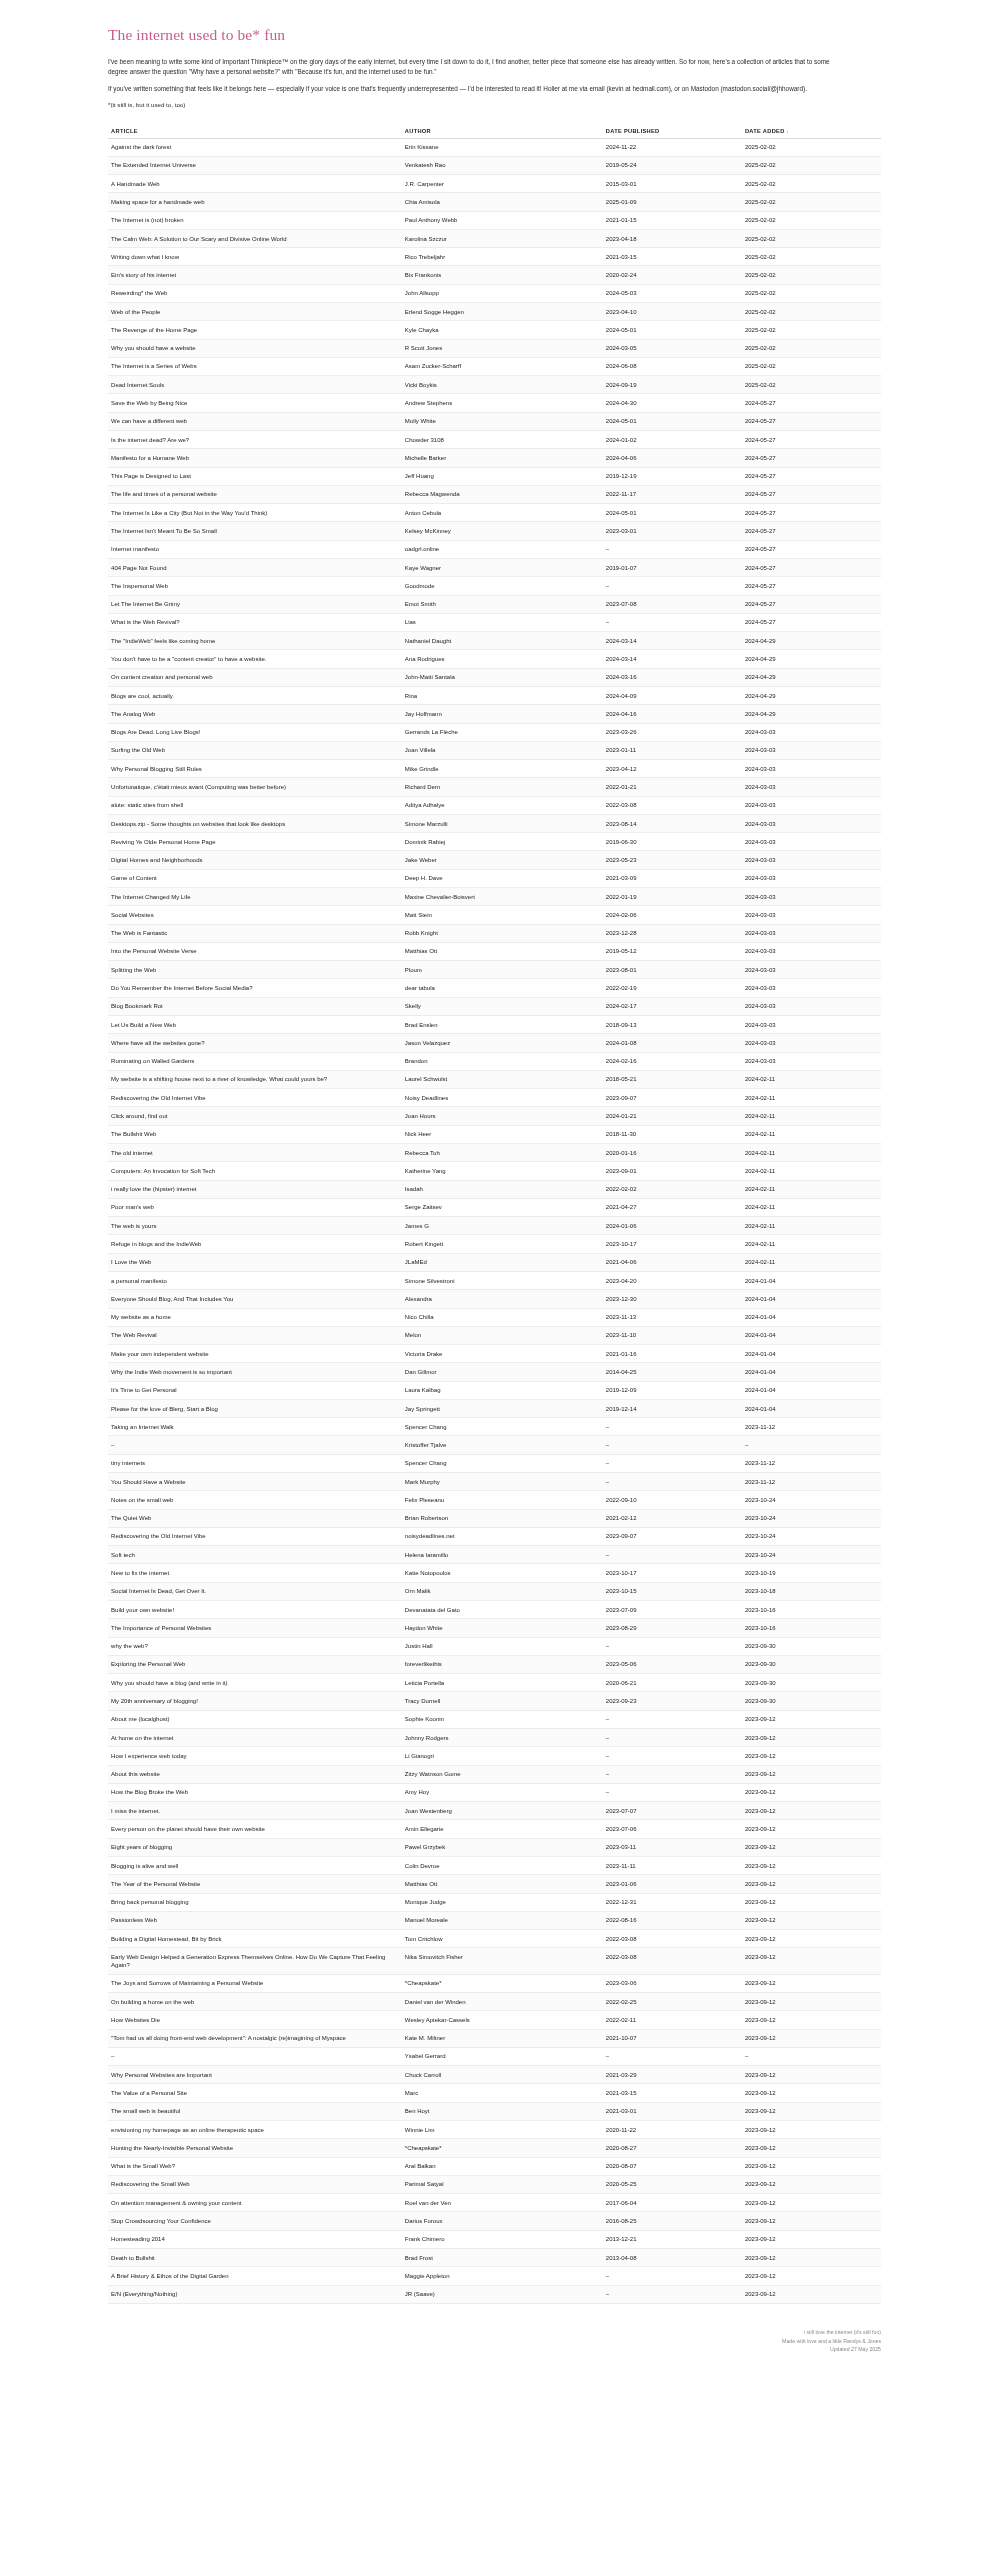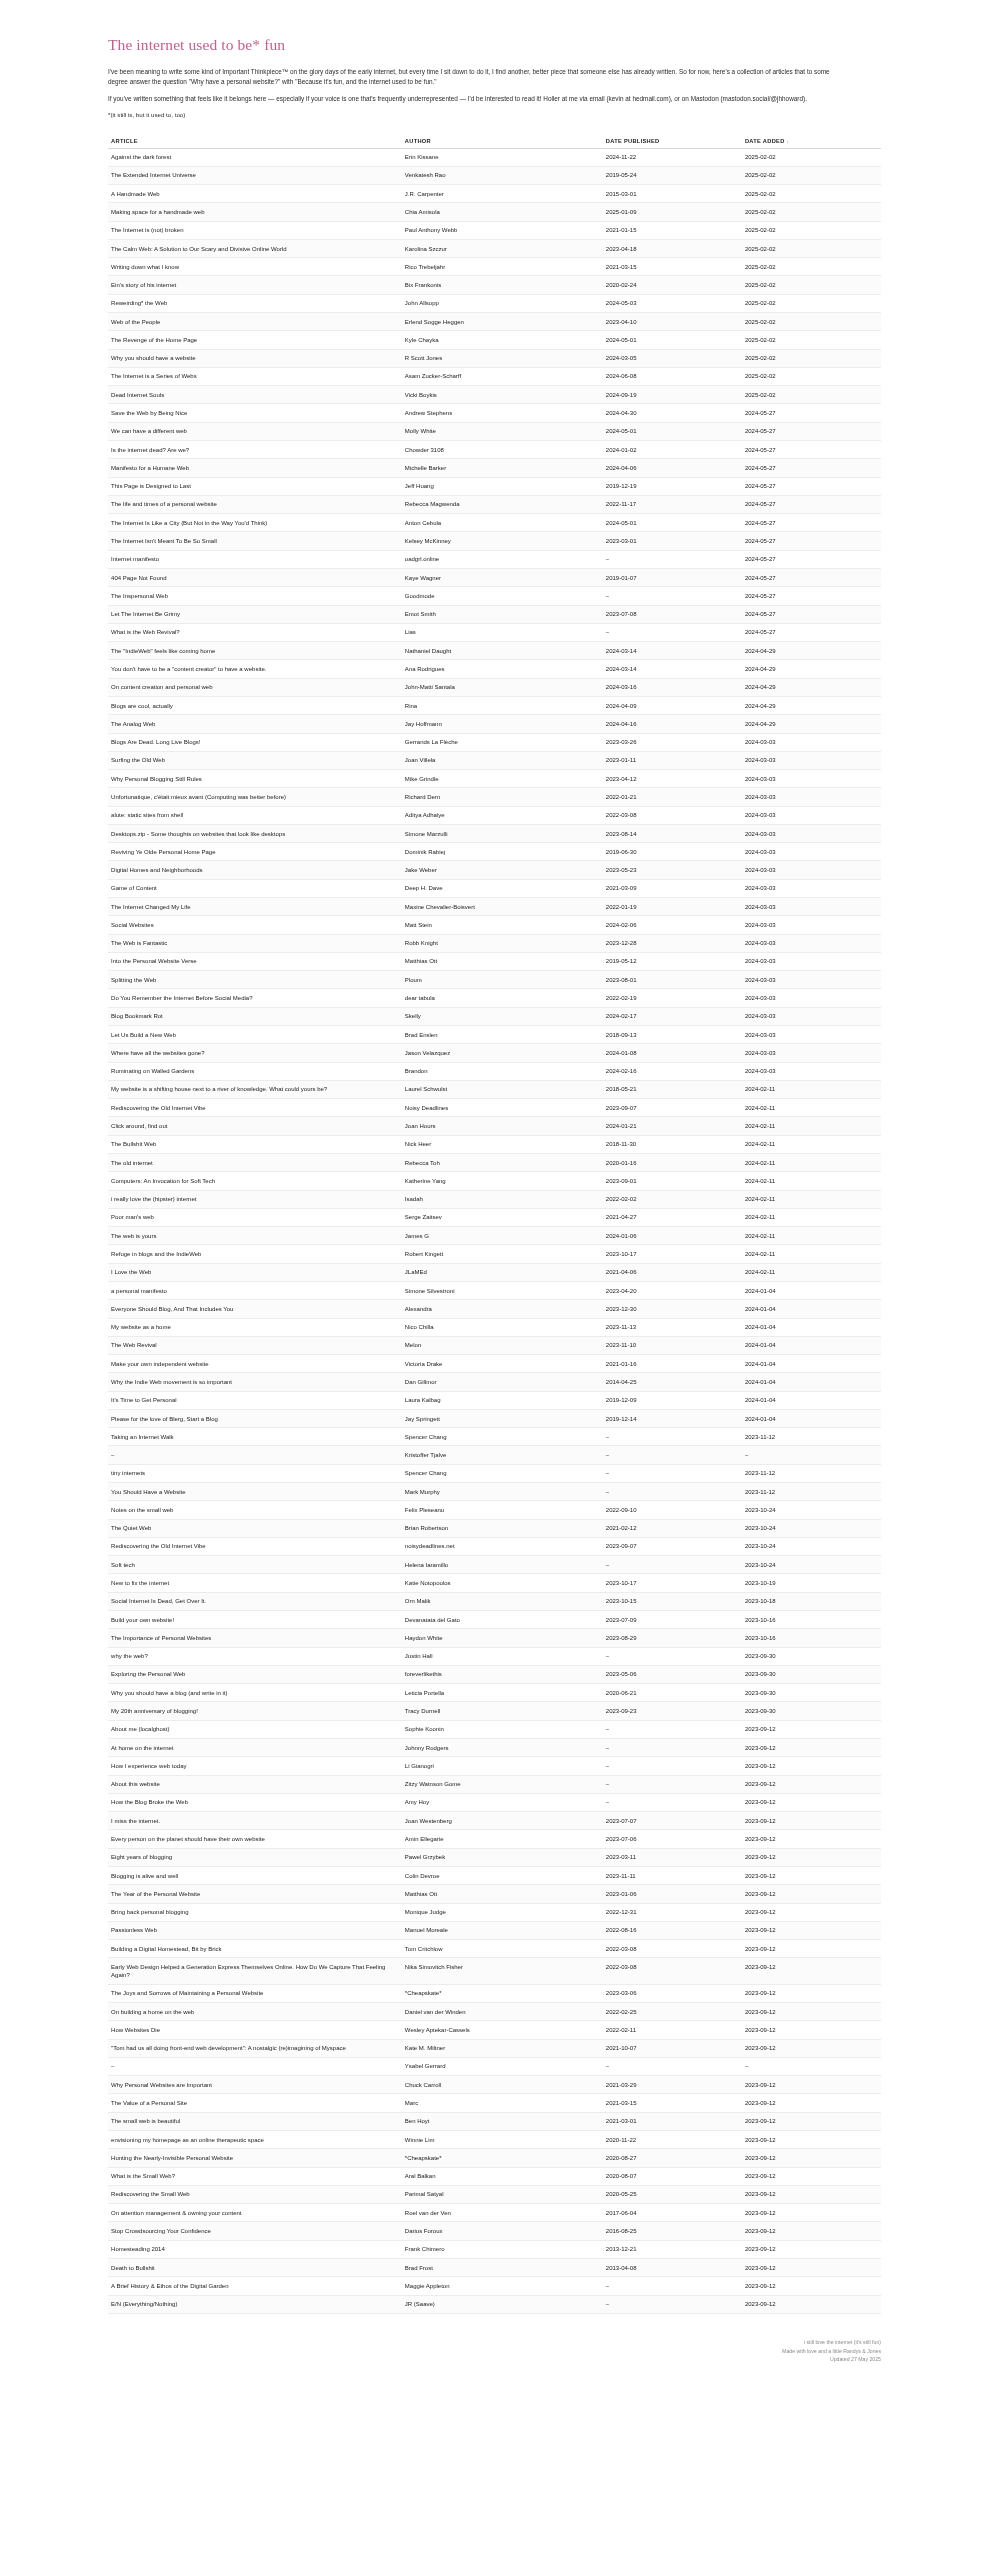--- a/index.html
+++ b/index.html
@@ -4,21 +4,21 @@
 <style>
   * { box-sizing: border-box; }
   html, body {
     margin: 0; padding: 0;
     background: #ffffff;
     font-family: "Liberation Sans", sans-serif;
   }
   body { width: 989px; }
   .page {
     width: 989px;
-    margin: 10px auto;
+    margin: 0 auto;
     padding: 20.6px 0 0 0;
   }
   .wrap {
     width: 773px;
     margin: 0 auto;
   }
   h1.title {
     font-family: "Liberation Serif", serif;
     font-size: 15.5px;
     font-weight: normal;

